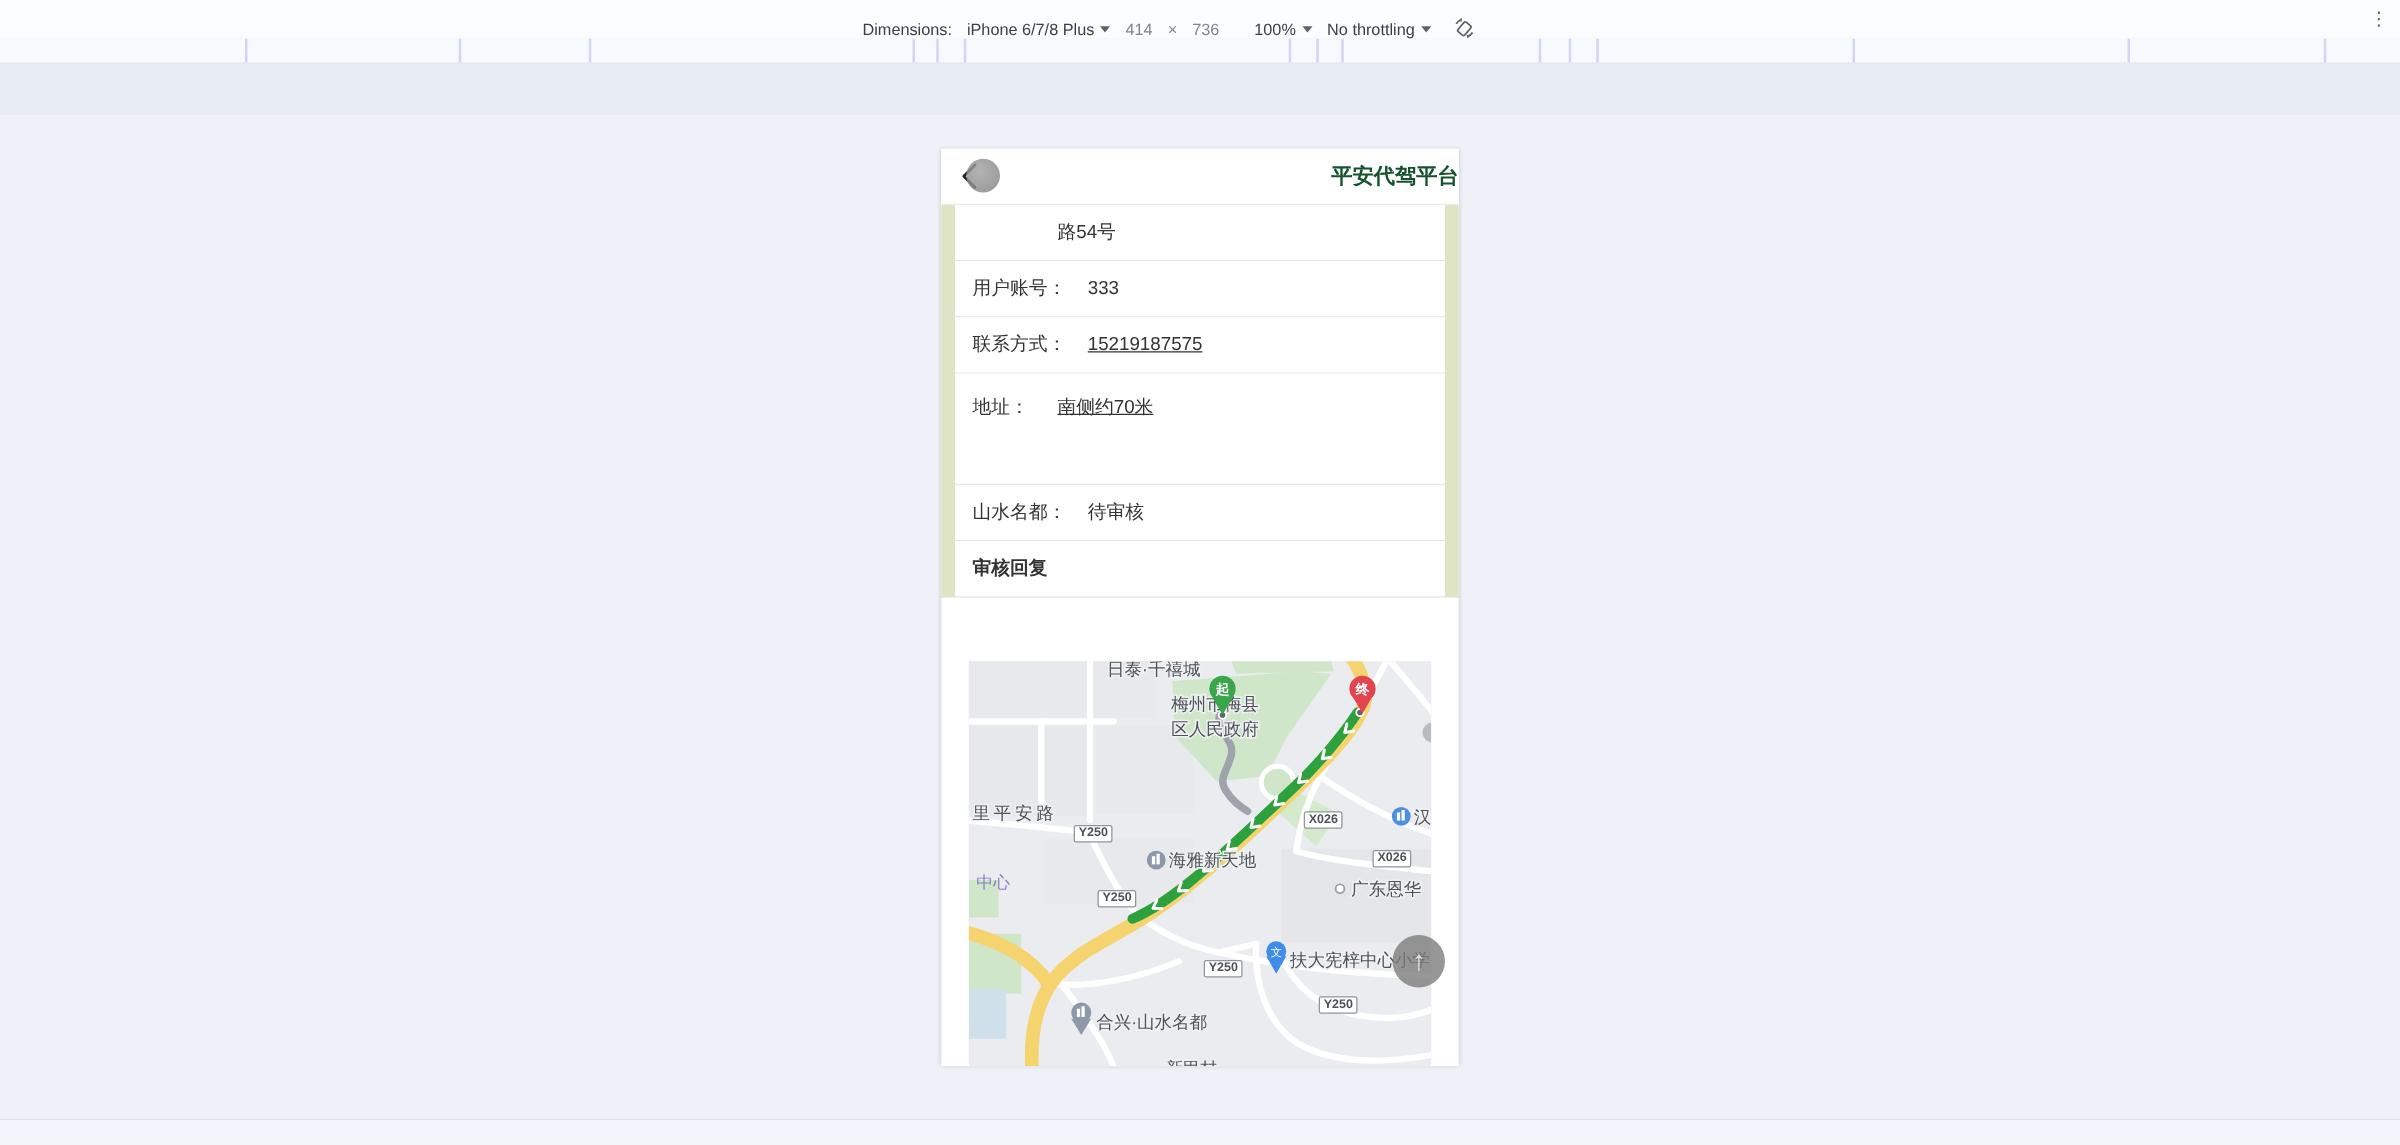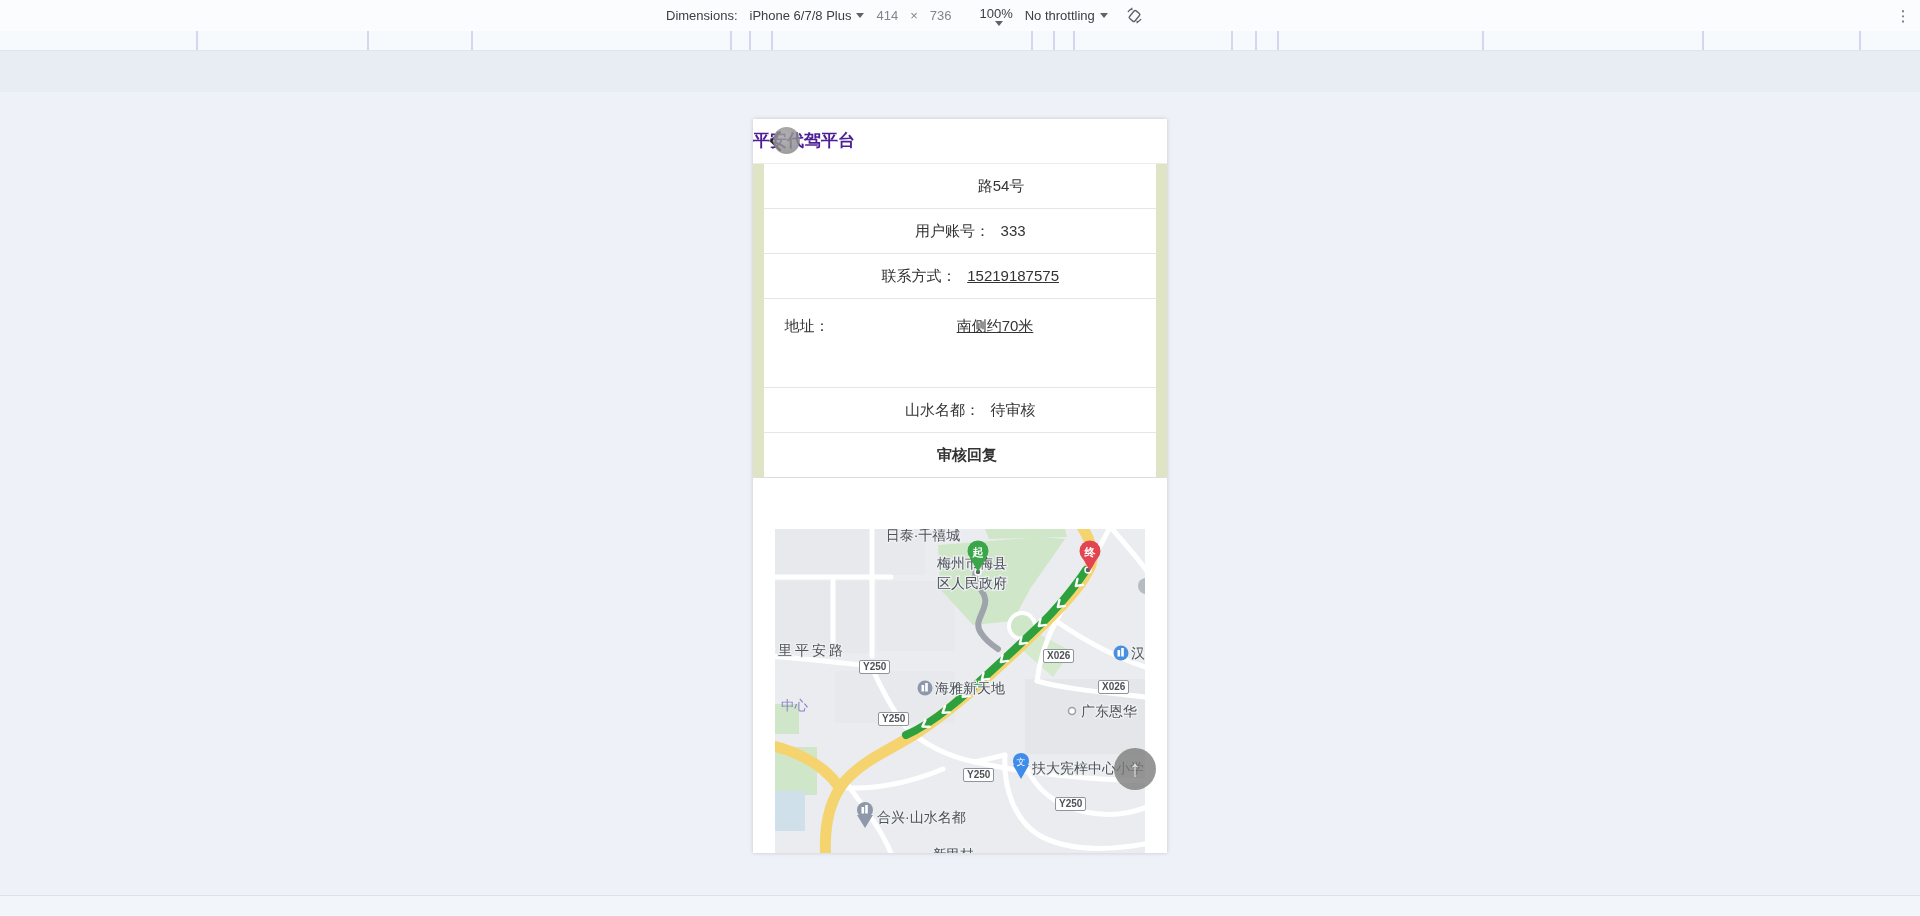--- a/index.html
+++ b/index.html
@@ -2,51 +2,51 @@
 <html><head>
 <meta charset="utf-8">
 <style>
   html,body{margin:0;padding:0;}
   .stage{position:relative;width:1920px;height:916px;overflow:hidden;
          background:#eef1f7;font-family:"Liberation Sans",sans-serif;}
 
   
   .dt-toolbar{position:absolute;left:0;top:0;width:1920px;height:31px;
     background:#fbfcfe;border-bottom:1px solid #e1e5ec;}
-  .dt-items{position:absolute;left:666px;top:0;height:31px;display:flex;
-    align-items:center;gap:12px;font-size:13px;color:#3c4043;white-space:nowrap;}
+  .dt-items{position:absolute;left:690px;top:0;height:31px;display:flex;
+    align-items:flex-end;gap:12px;font-size:13px;color:#3c4043;white-space:nowrap;}
   .dt-num{color:#80868b;}
   .caret{display:inline-block;width:0;height:0;border-left:4px solid transparent;
     border-right:4px solid transparent;border-top:5px solid #5f6368;margin-left:5px;vertical-align:middle;}
   .dt-group{display:flex;align-items:center;cursor:pointer;}
   .dt-kebab{position:absolute;left:1893px;top:5px;width:20px;height:22px;
     color:#5f6368;font-size:15px;text-align:center;line-height:22px;cursor:pointer;}
   .dt-rotate{margin-left:6px;cursor:pointer;display:flex;align-items:center;}
   .ruler{position:absolute;left:0;top:31px;width:1920px;height:19px;
     background:#f7fafd;border-bottom:1px solid #dfe4ee;}
   .tick{position:absolute;top:0;width:2px;height:19px;background:#c9cdec;opacity:.8;}
   .mq-band{position:absolute;left:0;top:51px;width:1920px;height:41px;background:#e8edf4;}
   .bottom-strip{position:absolute;left:0;top:895px;width:1920px;height:21px;
     background:#f2f5f9;border-top:1px solid #dde2ea;}
 
   
   .device{position:absolute;left:753px;top:119px;width:414px;height:734px;
     background:#fff;box-shadow:0 0 4px rgba(0,0,0,.18);}
   .app-header{position:relative;height:44px;background:#fff;border-bottom:1px solid #ececec;}
-  .app-title{text-align:left;line-height:44px;font-size:17px;font-weight:bold;color:#4c1d95;}
+  .app-title{text-align:right;line-height:44px;font-size:17px;font-weight:bold;color:#14532d;}
   .back-btn{position:absolute;left:8px;top:7px;width:40px;height:30px;cursor:pointer;}
   .back-chevron{position:absolute;left:6px;top:3px;}
   .ripple{position:absolute;left:12px;top:1px;width:27px;height:27px;border-radius:50%;
     background:radial-gradient(circle at 40% 38%, #a3a3a3, #7d7d7d);opacity:.82;}
 
   
   .form{background:#fff;border-left:11px solid #dfe5c4;border-right:11px solid #dfe5c4;
     border-bottom:1px solid #dcdcdc;}
   .row{position:relative;height:44px;line-height:44px;border-bottom:1px solid #e6e6e6;
-    font-size:15px;color:#333;padding-left:14px;background:#fff;text-align:center;}
+    font-size:15px;color:#333;padding-left:14px;background:#fff;}
   .row:last-child{border-bottom:none;font-weight:bold;}
   .row .lbl{display:inline-block;width:88px;}
   .row .val{display:inline-block;}
   .row1{padding-left:82px;}
   .row-addr{height:81px;line-height:39px;padding-top:7px;display:flex;}
   .row-addr .lbl4{flex:none;width:58px;}
   .row-addr .addr-val{margin-left:8px;width:300px;}
   .phone-link{text-decoration:underline;cursor:pointer;}
 
   
@@ -67,21 +67,21 @@
   <div class="dt-toolbar">
     <div class="dt-items">
       <span>Dimensions:</span>
       <span class="dt-group">
         <span>iPhone 6/7/8 Plus</span>
         <span class="caret"></span>
       </span>
       <span class="dt-num">414</span>
       <span class="dt-num">×</span>
       <span class="dt-num">736</span>
-      <span class="dt-group" style="margin-left:16px;flex-direction:column;">
+      <span class="dt-group" style="margin-left:16px;">
         <span>100%</span>
         <span class="caret"></span>
       </span>
       <span class="dt-group">
         <span>No throttling</span>
         <span class="caret"></span>
       </span>
       <span class="dt-rotate">
         <svg width="17" height="17" viewBox="0 0 17 17">
           <rect x="5" y="4" width="7" height="10" rx="1.5" transform="rotate(40 8.5 9)" fill="none" stroke="#5f6368" stroke-width="1.4"></rect>

